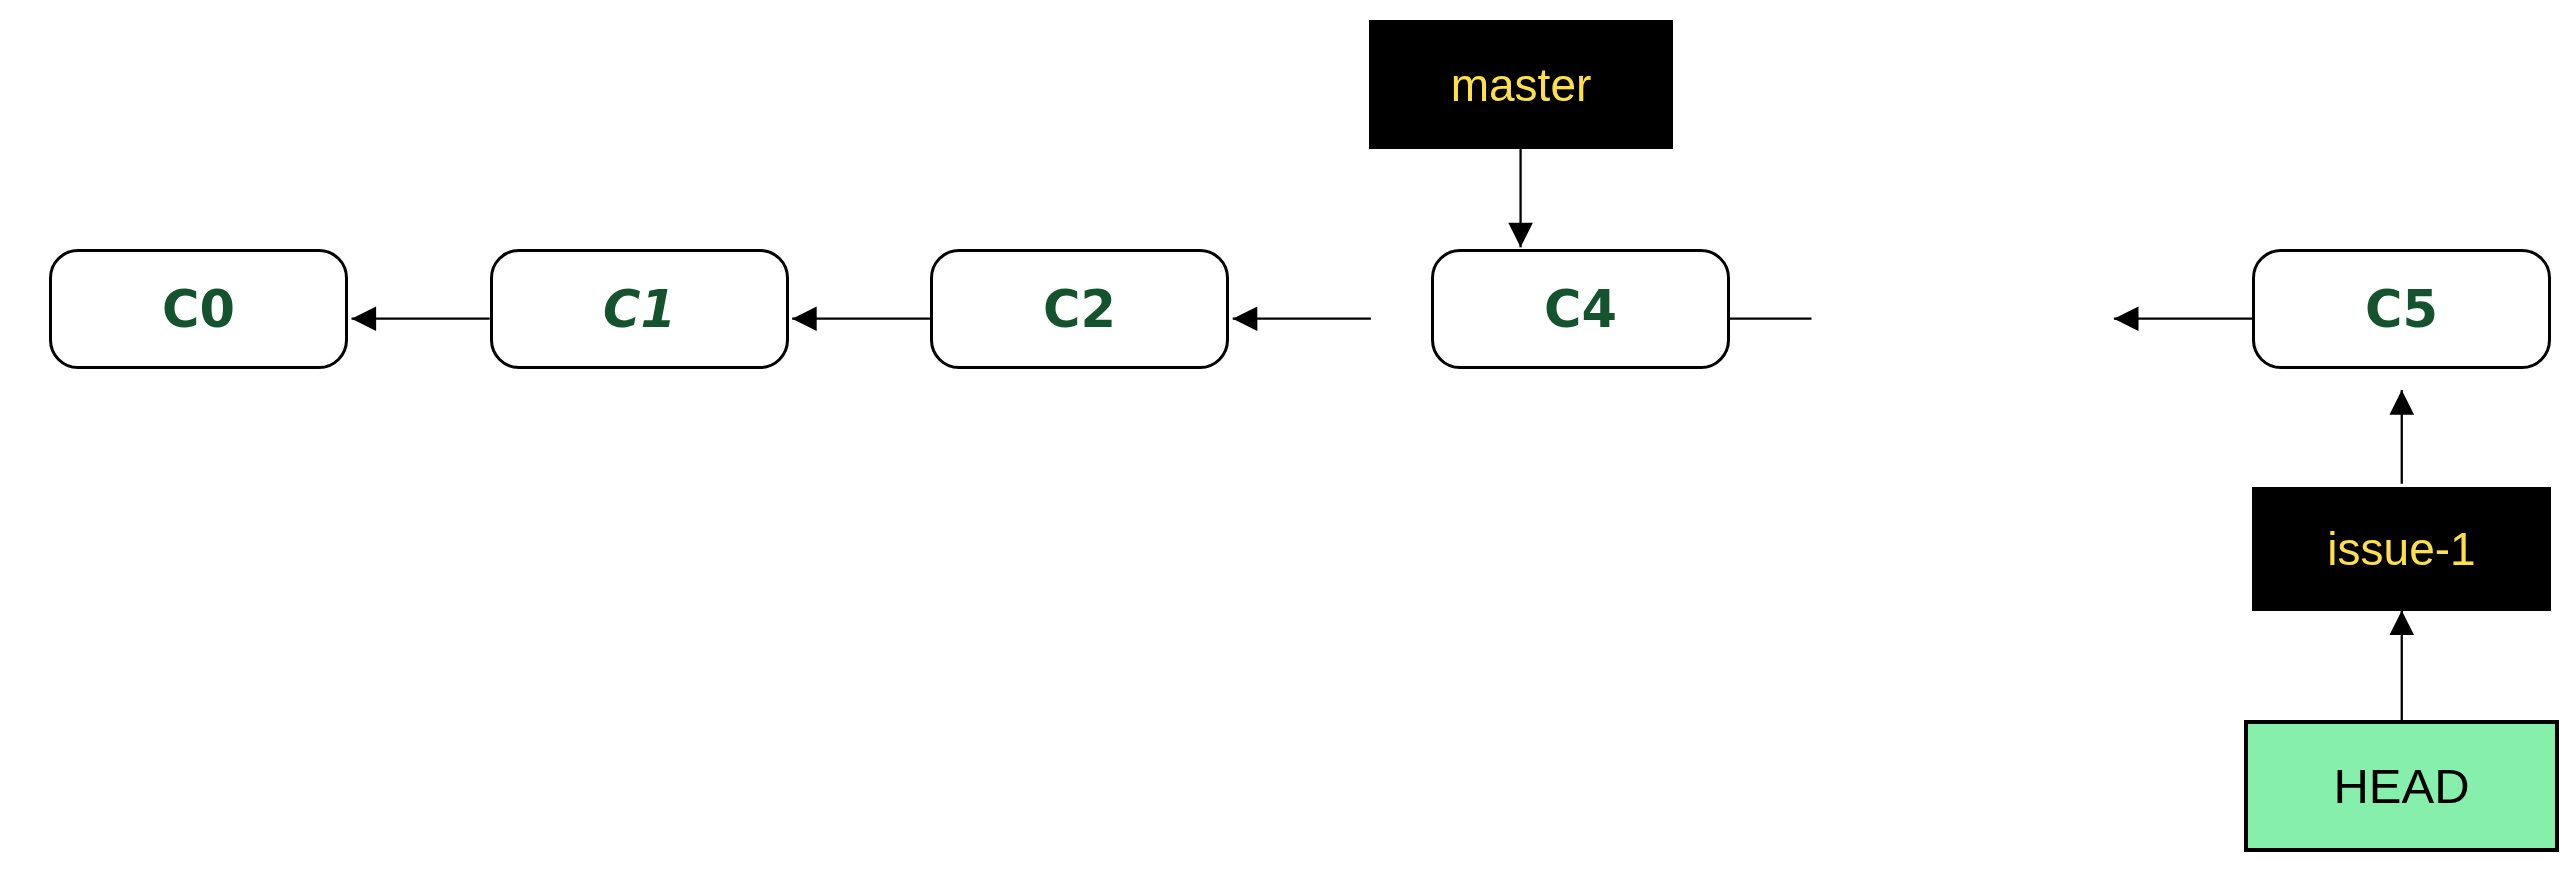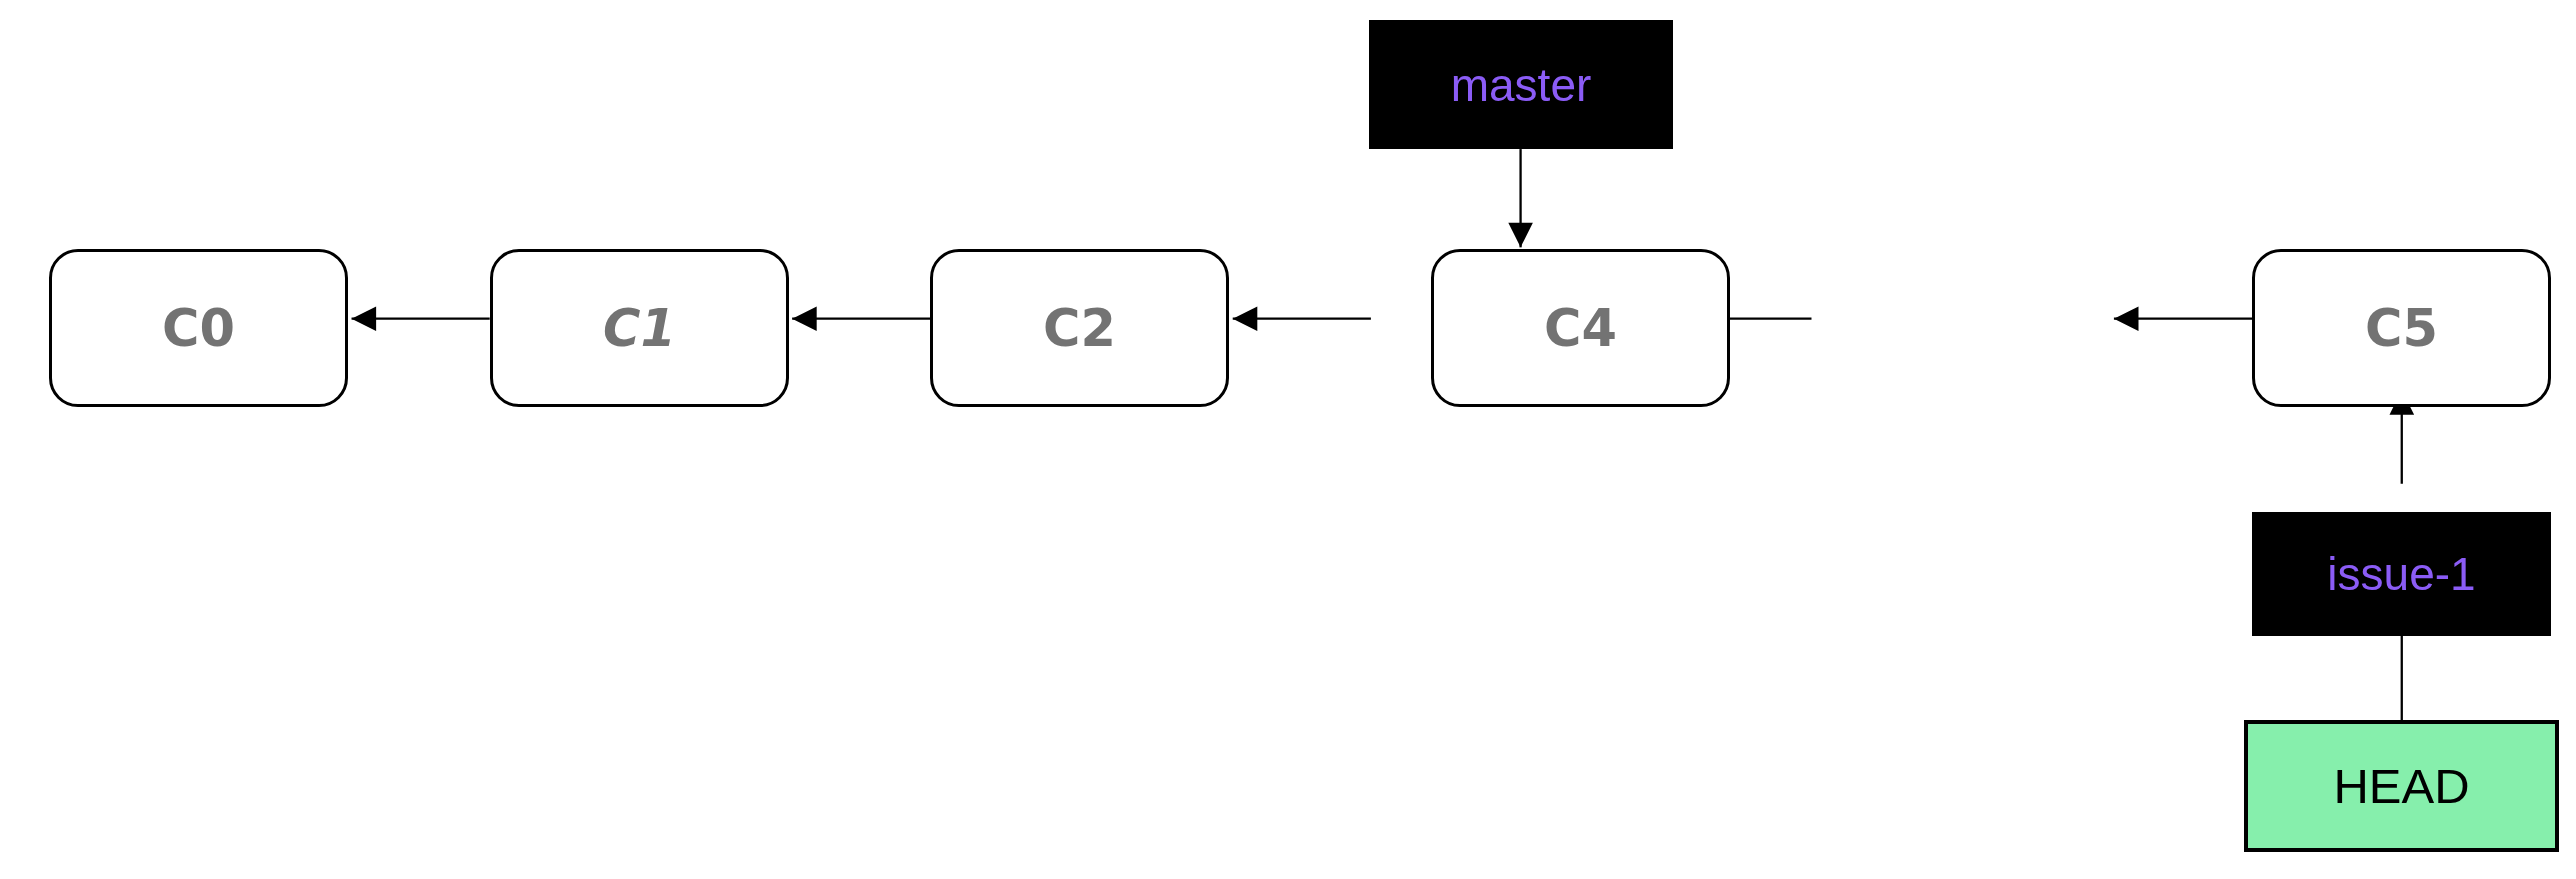--- a/index.html
+++ b/index.html
@@ -26,43 +26,43 @@
     position: absolute;
     box-sizing: border-box;
     display: flex;
     align-items: center;
     justify-content: center;
     text-align: center;
   }
   .commit {
     top: 249px;
     width: 299px;
-    height: 158px;
+    height: 120px;
     background: #ffffff;
     border: 3.8px solid #000000;
     border-radius: 29px;
-    color: #737373;
+    color: #14532d;
     font-family: "DejaVu Sans", sans-serif;
     font-weight: 700;
     font-size: 51px;
   }
   #c0 { left: 49px; }
   #c1 { left: 490px; font-style: italic; }
   #c2 { left: 930px; align-items: center; }
   #c4 { left: 1431px; }
   #c3 { left: 1811px; }
   #c5 { left: 2252px; }
   .ref-tag {
     background: #000000;
-    color: #8b5cf6;
+    color: #fde047;
     font-size: 46px;
     font-weight: 400;
   }
   #master { left: 1369px; top: 20px;  width: 304px; height: 129px; }
-  #issue1 { left: 2252px; top: 512px; width: 299px; height: 124px; }
+  #issue1 { left: 2252px; top: 487px; width: 299px; height: 124px; }
   #head {
     left: 2244px;
     top: 720px;
     width: 315px;
     height: 132px;
     background: #86efac;
     border: 4.6px solid #000000;
     color: #000000;
     font-size: 49px;
   }

